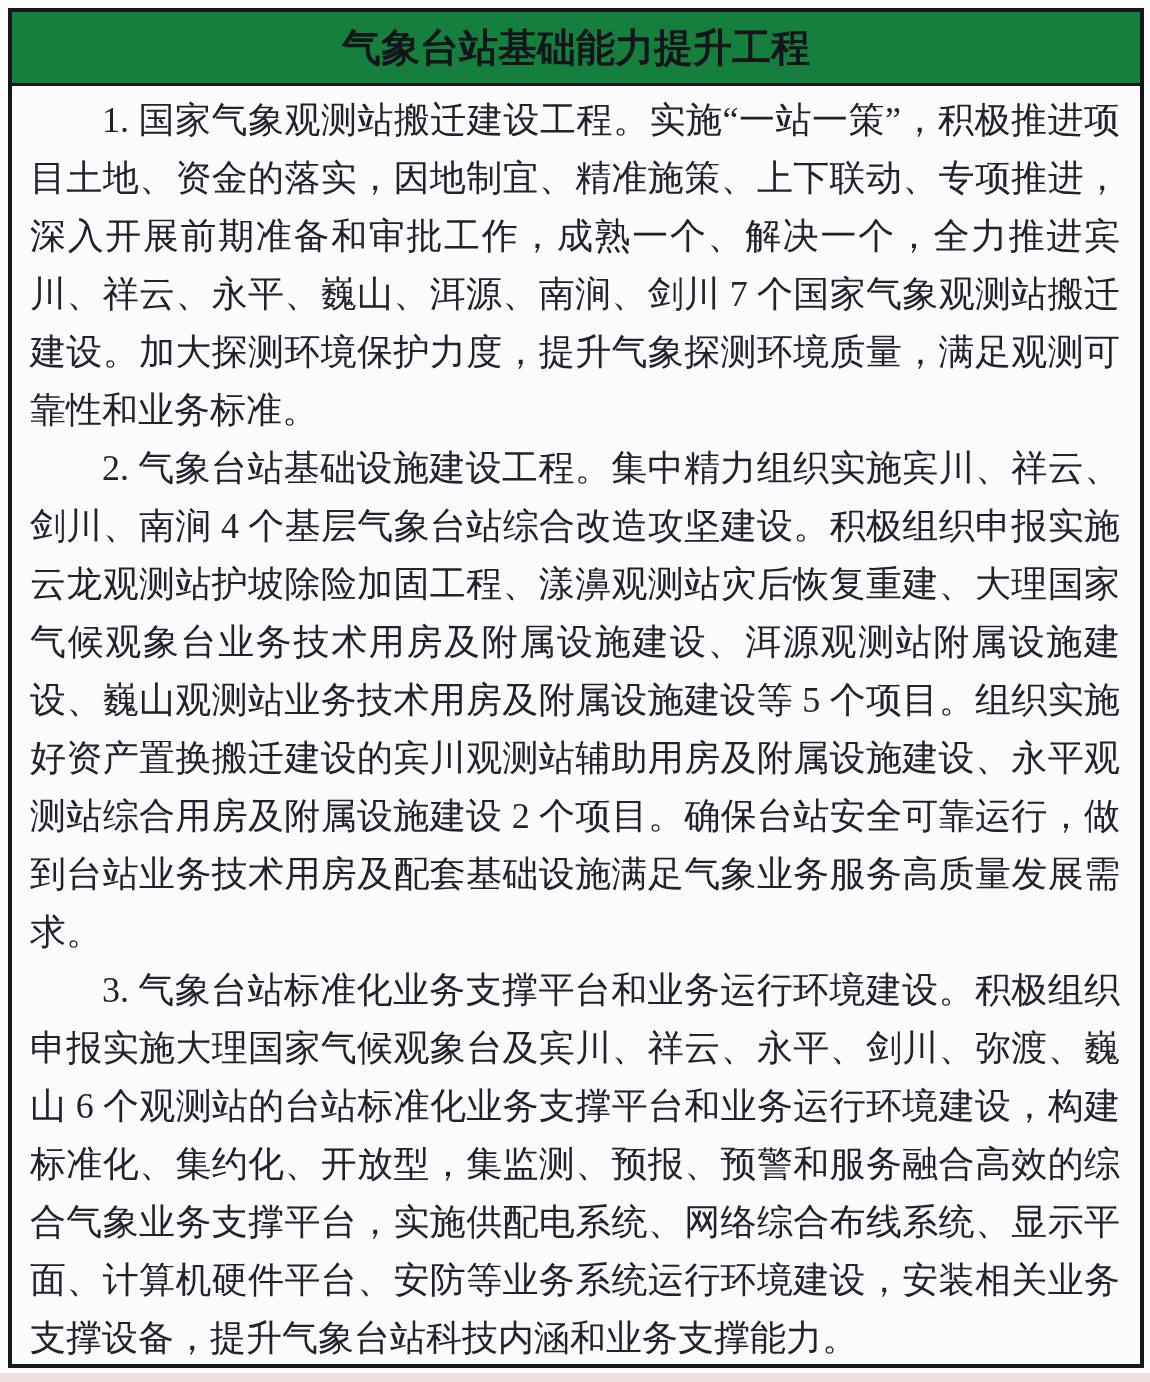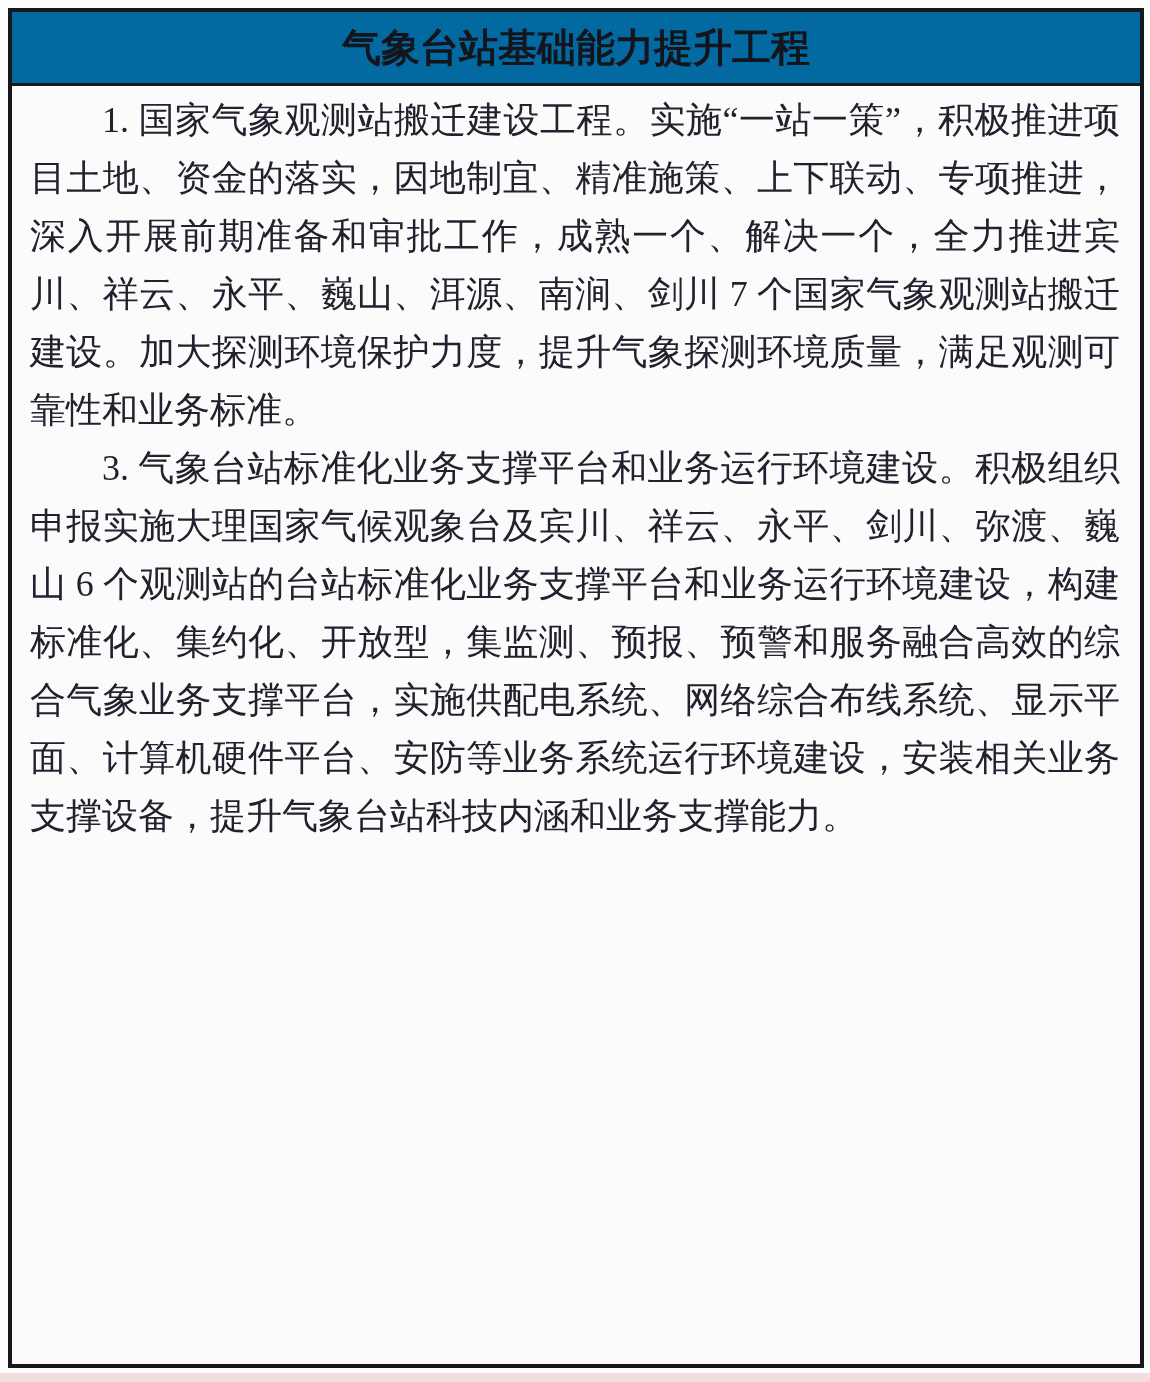--- a/index.html
+++ b/index.html
@@ -41,21 +41,21 @@
     flex-direction: column;
     z-index: 1;
   }
   .title-row {
     height: 71px;
     flex: 0 0 71px;
     border-bottom: 3px solid #17171e;
     display: flex;
     align-items: center;
     justify-content: center;
-    background: #0369a1;
+    background: #15803d;
   }
   .title-text {
     font-family: "Liberation Sans", "DejaVu Sans", sans-serif;
     font-weight: bold;
     font-size: 39px;
     color: #14141c;
     letter-spacing: 0px;
     white-space: nowrap;
   }
   .body-cell {
@@ -77,16 +77,17 @@
 </head>
 <body>
 
 <div class="page">
   <div class="doc-table">
     <div class="title-row">
       <span class="title-text">气象台站基础能力提升工程</span>
     </div>
     <div class="body-cell">
       <p class="para">1. 国家气象观测站搬迁建设工程。实施“一站一策”，积极推进项目土地、资金的落实，因地制宜、精准施策、上下联动、专项推进，深入开展前期准备和审批工作，成熟一个、解决一个，全力推进宾川、祥云、永平、巍山、洱源、南涧、剑川 7 个国家气象观测站搬迁建设。加大探测环境保护力度，提升气象探测环境质量，满足观测可靠性和业务标准。</p>
+      <p class="para">2. 气象台站基础设施建设工程。集中精力组织实施宾川、祥云、剑川、南涧 4 个基层气象台站综合改造攻坚建设。积极组织申报实施云龙观测站护坡除险加固工程、漾濞观测站灾后恢复重建、大理国家气候观象台业务技术用房及附属设施建设、洱源观测站附属设施建设、巍山观测站业务技术用房及附属设施建设等 5 个项目。组织实施好资产置换搬迁建设的宾川观测站辅助用房及附属设施建设、永平观测站综合用房及附属设施建设 2 个项目。确保台站安全可靠运行，做到台站业务技术用房及配套基础设施满足气象业务服务高质量发展需求。</p>
       <p class="para">3. 气象台站标准化业务支撑平台和业务运行环境建设。积极组织申报实施大理国家气候观象台及宾川、祥云、永平、剑川、弥渡、巍山 6 个观测站的台站标准化业务支撑平台和业务运行环境建设，构建标准化、集约化、开放型，集监测、预报、预警和服务融合高效的综合气象业务支撑平台，实施供配电系统、网络综合布线系统、显示平面、计算机硬件平台、安防等业务系统运行环境建设，安装相关业务支撑设备，提升气象台站科技内涵和业务支撑能力。</p>
     </div>
   </div>
 </div>
 
 </body></html>

